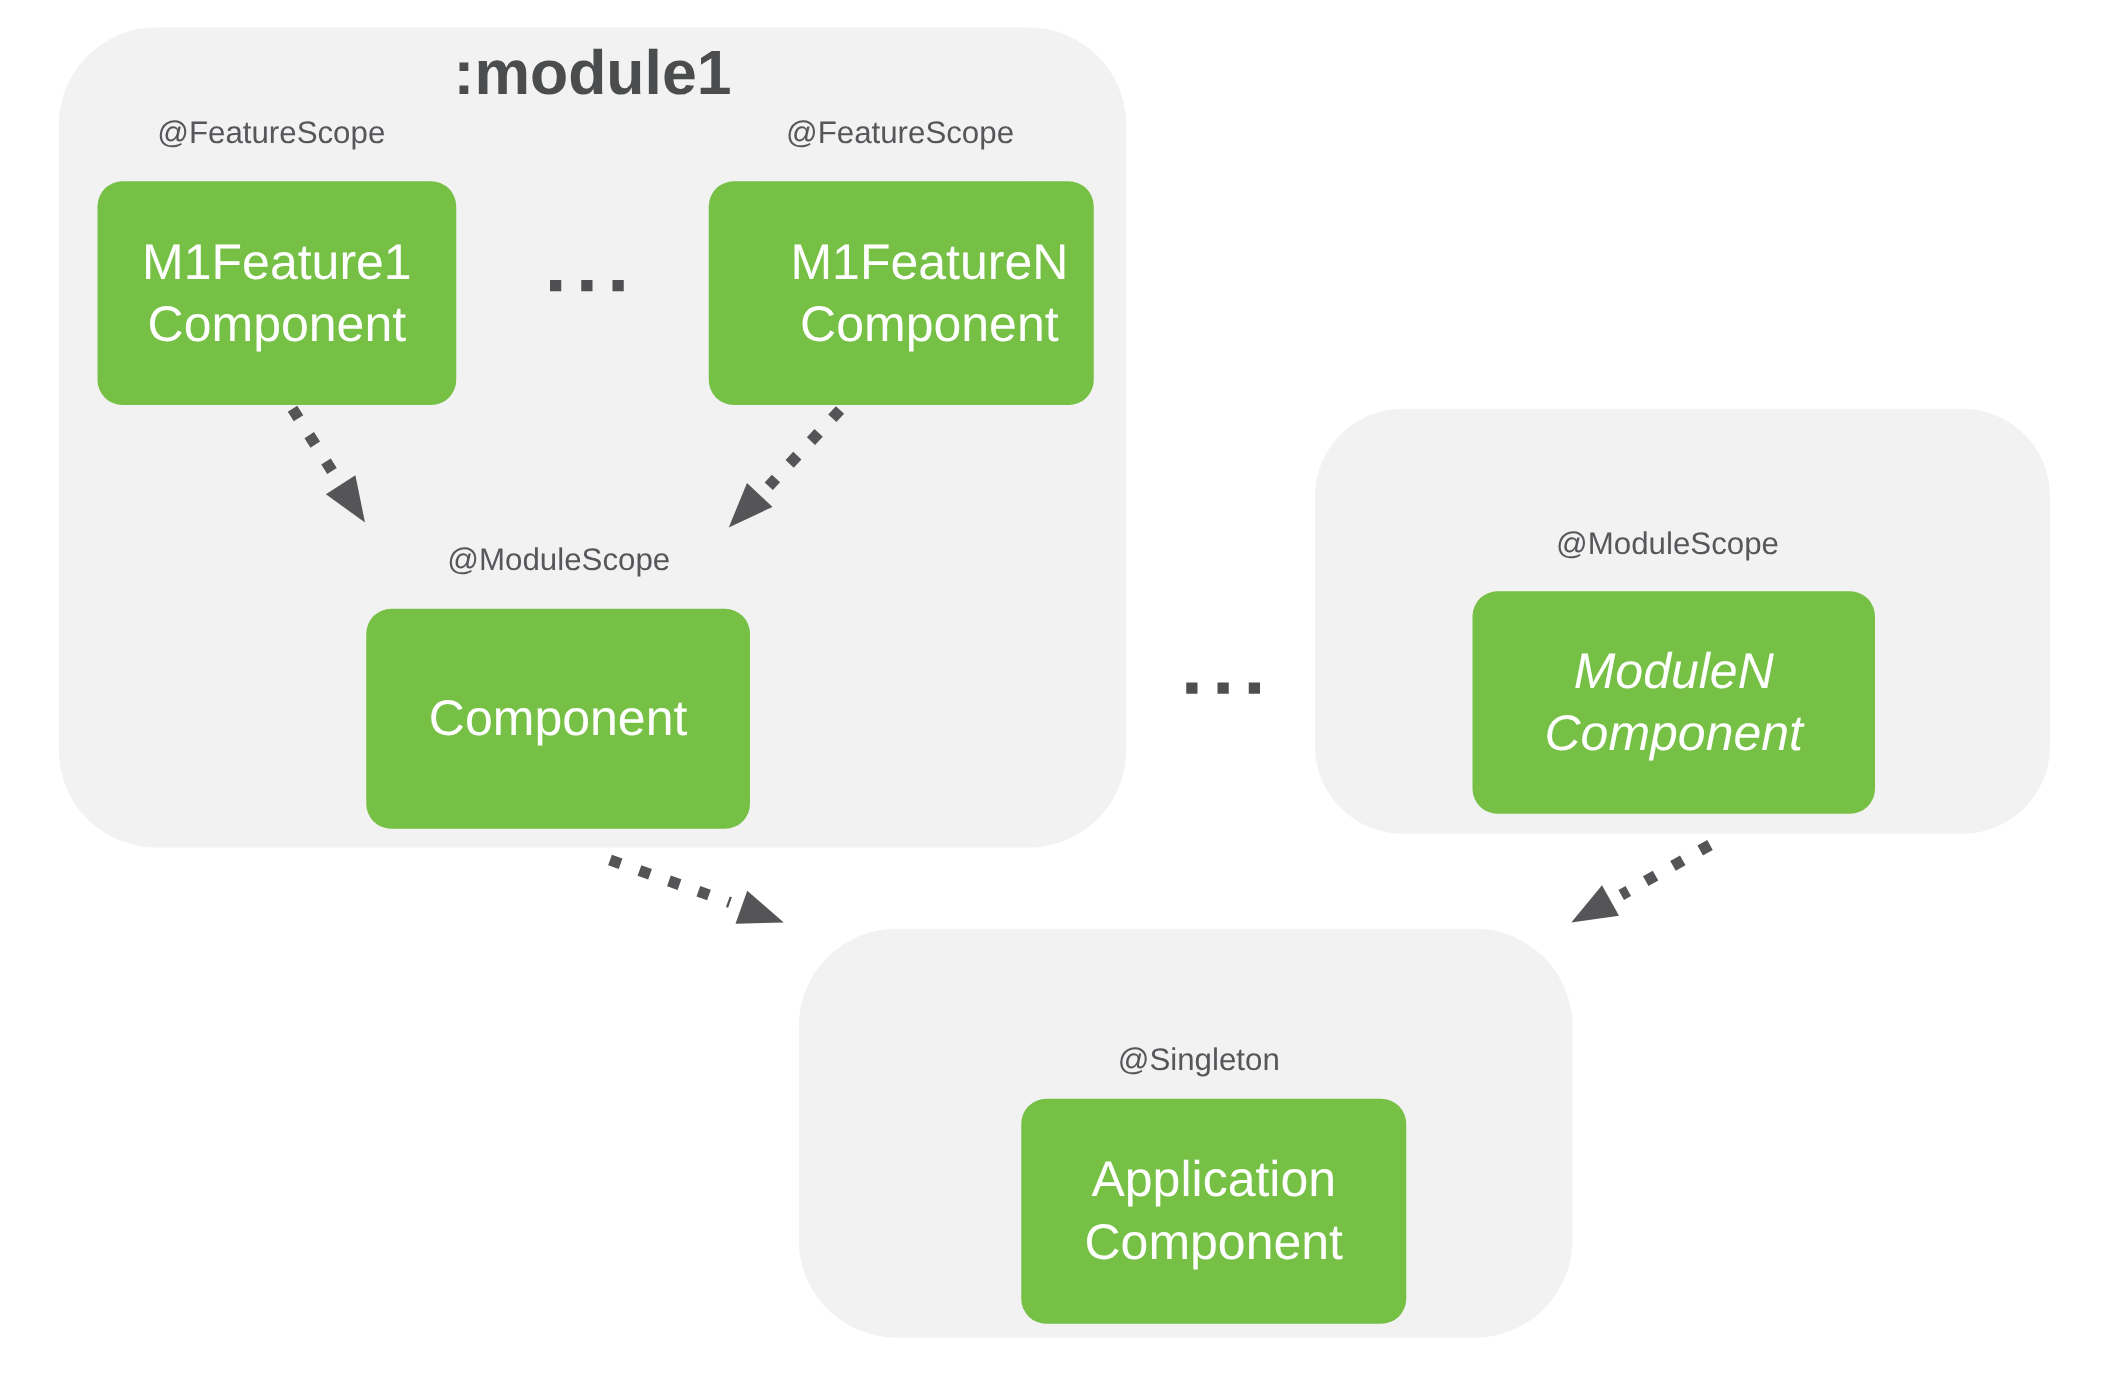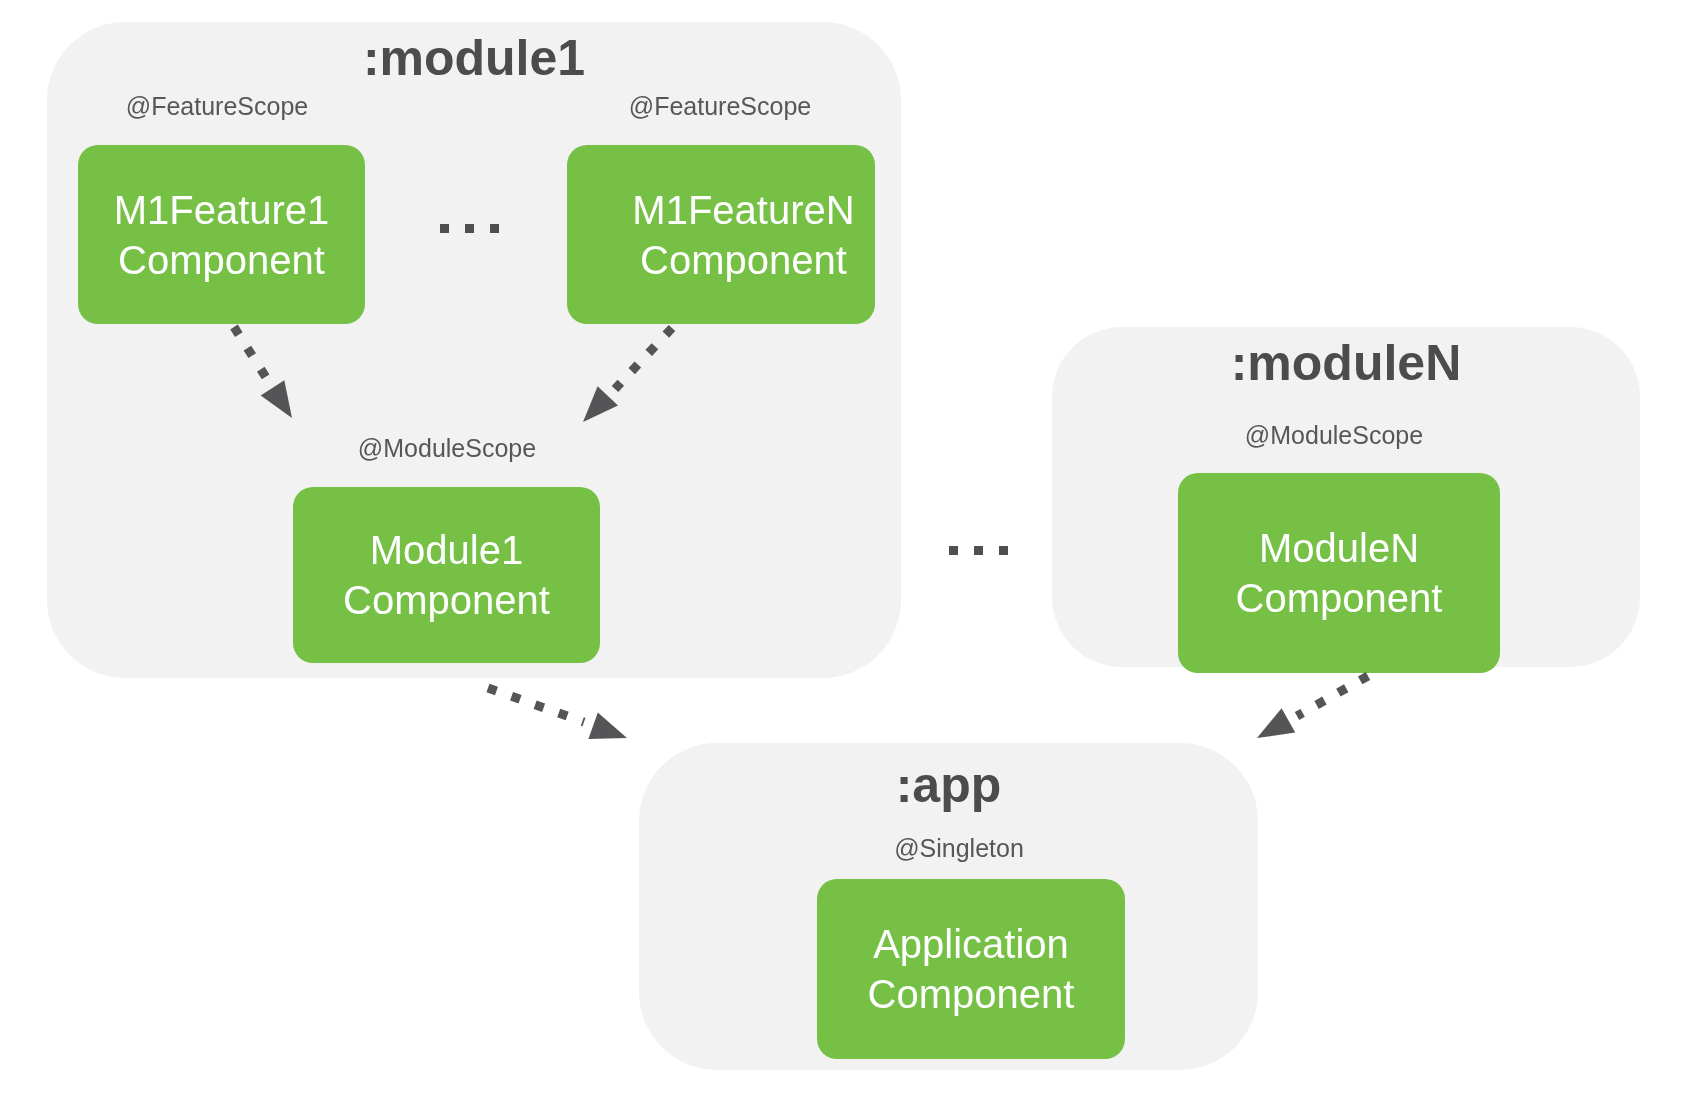--- a/index.html
+++ b/index.html
@@ -52,42 +52,39 @@
     </div>
 
     <div class="scope-label" style="left:673px;top:62px;">@FeatureScope</div>
     <div class="component-box" style="left:520px;top:123px;width:308px;height:179px;padding-left:45px;">
       <div>M1FeatureN</div>
       <div>Component</div>
     </div>
 
     <div class="scope-label" style="left:400px;top:404px;">@ModuleScope</div>
     <div class="component-box" style="left:246px;top:465px;width:307px;height:176px;">
-      <div>Module1</div>
       <div>Component</div>
     </div>
   </div>
 
   <div class="dots" style="left:949px;top:546px;" aria-label="...">
     <span></span>
     <span></span>
     <span></span>
   </div>
 
   <div class="group-box" style="left:1052px;top:327px;width:588px;height:340px;border-radius:70px;">
-    <div class="group-title" style="top:12px;">:moduleN</div>
     <div class="scope-label" style="left:282px;top:86px;">@ModuleScope</div>
-    <div class="component-box" style="left:126px;top:146px;width:322px;height:200px;">
+    <div class="component-box" style="left:126px;top:146px;width:322px;height:178px;font-style:italic;">
       <div>ModuleN</div>
       <div>Component</div>
     </div>
   </div>
 
   <div class="group-box" style="left:639px;top:743px;width:619px;height:327px;">
-    <div class="group-title" style="top:18px;">:app</div>
     <div class="scope-label" style="left:320px;top:83px;">@Singleton</div>
     <div class="component-box" style="left:178px;top:136px;width:308px;height:180px;">
       <div>Application</div>
       <div>Component</div>
     </div>
   </div>
 
   <svg class="arrows" width="1689" height="1118" viewBox="0 0 1689 1118">
     <g>
       <line x1="234" y1="327" x2="267" y2="379"></line>

